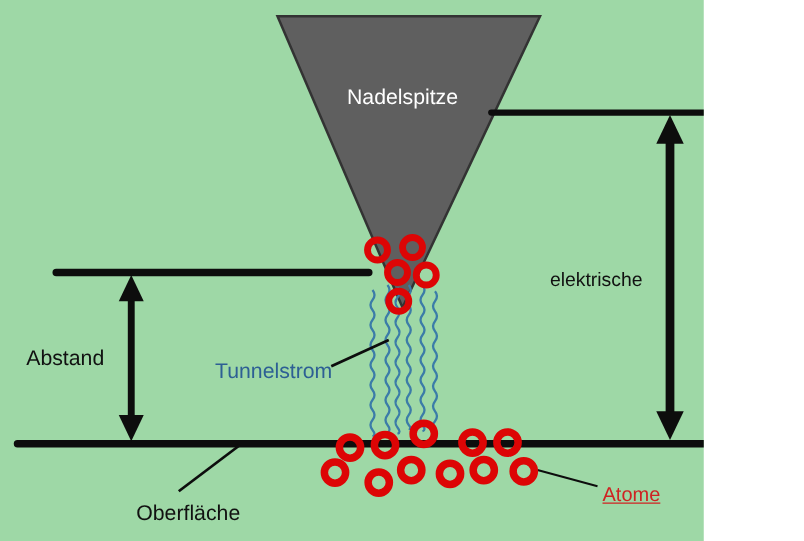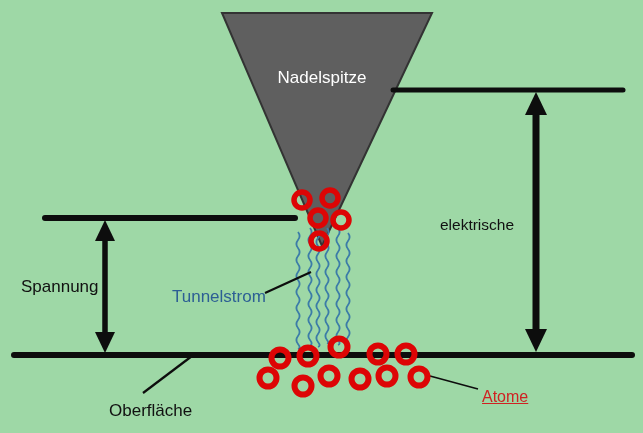--- a/index.html
+++ b/index.html
@@ -1,18 +1,18 @@
 <!DOCTYPE html>
 <html><head>
 <meta charset="utf-8">
 <style>
   html, body { margin: 0; padding: 0; }
   .stage {
     position: relative;
-    width: 643px;
+    width: 563px;
     height: 433px;
     overflow: hidden;
     background: var(--bg, #9ed8a6);
     font-family: "Liberation Sans", sans-serif;
   }
   .stage svg { position: absolute; left: 0; top: 0; }
   .label {
     position: absolute;
     white-space: nowrap;
     color: #111;
@@ -95,20 +95,20 @@
         <circle cx="419" cy="377" r="8.5" fill="none" stroke="#dd0505" stroke-width="6"></circle>
       </g>
   </svg>
 
   <div class="label tip-label">Nadelspitze</div>
 
   <div class="label voltage-label">
     <div>elektrische</div>
   </div>
 
-  <div class="label distance-label">Spannung</div>
+  <div class="label distance-label">Abstand</div>
 
   <div class="label tunnel-label">Tunnelstrom</div>
 
   <div class="label surface-label">Oberfläche</div>
 
   <div class="label atoms-label">Atome</div>
 </div>
 
 </body></html>

